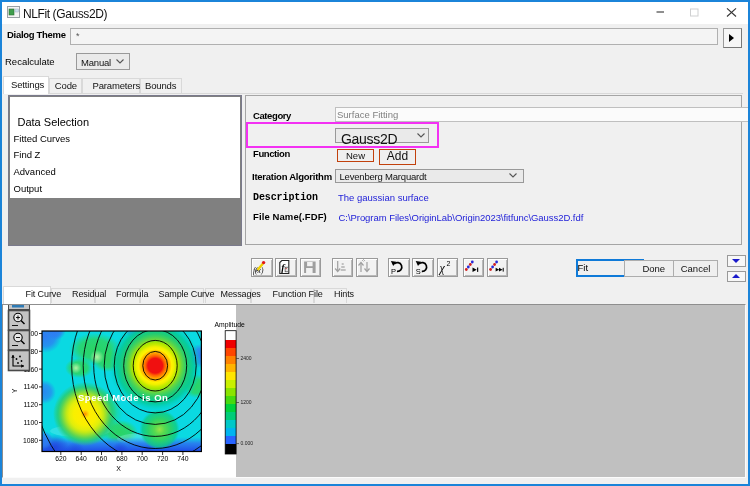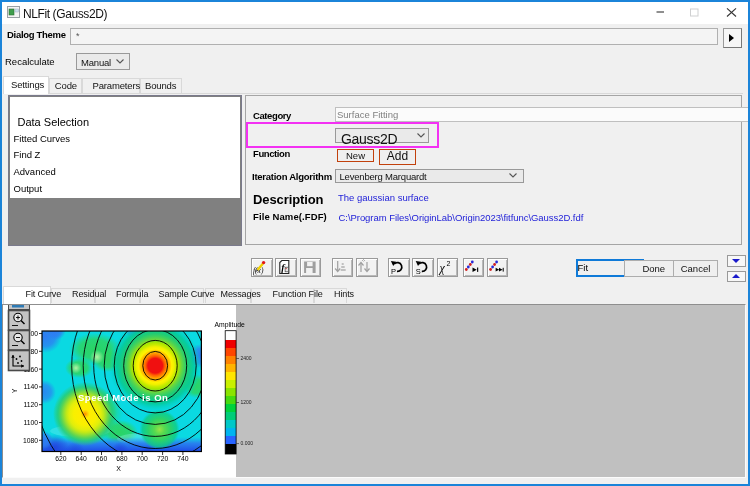--- a/index.html
+++ b/index.html
@@ -83,21 +83,21 @@
   </svg>
 <div class="abs" style="left:246px;top:121.5px;width:192.5px;height:26.5px;border:2.5px solid #f331f3;box-sizing:border-box;z-index:6;"></div>
 <div class="abs btn" style="left:337px;top:149px;width:37px;height:13px;line-height:12px;font-size:9.5px;">New</div>
 <div class="abs btn" style="left:379px;top:149px;width:37px;height:16px;line-height:12px;font-size:12px;">Add</div>
 <div class="abs blbl" style="left:252px;top:170.5px;font-size:9.5px;letter-spacing:-0.25px;">Iteration Algorithm</div>
 <div class="abs combo" style="left:335px;top:168.5px;width:188.5px;height:14px;"></div>
 <div class="abs ctext" style="left:339.5px;top:170.5px;font-size:9.5px;">Levenberg Marquardt</div>
 <svg class="chev" style="left:509px;top:173px;" viewBox="0 0 8 5">
     <path d="M0.5 0.5 L4 4 L7.5 0.5" fill="none" stroke="#555" stroke-width="1.1"></path>
   </svg>
-<div class="abs blbl" style="left:253px;top:191.5px;font-size:13px;letter-spacing:-0.1px;">Description</div>
+<div class="abs blbl" style="left:253px;top:191.5px;font-size:10px;letter-spacing:-0.1px;font-family:Liberation Mono, monospace;">Description</div>
 <div class="abs" style="left:338px;top:191.5px;font-size:9.5px;color:#2222d8;">The gaussian surface</div>
 <div class="abs blbl" style="left:253px;top:210.5px;font-size:9.5px;letter-spacing:0.1px;">File Name(.FDF)</div>
 <div class="abs" style="left:338.5px;top:212px;font-size:9.5px;color:#2222d8;letter-spacing:-0.05px;">C:\Program Files\OriginLab\Origin2023\fitfunc\Gauss2D.fdf</div>
 
 <div class="abs tbtn0" style="left:251px;top:258.3px;"></div>
 <style>
  .tbtn0{width:21.7px;height:19px;background:#f2f2f2;border:1px solid #9a9a9a;box-sizing:border-box;
         box-shadow:inset 1px 1px 0 #fff, inset -1px -1px 0 #b9b9b9;}
 </style>
 <div class="abs tbtn0" style="left:275.3px;top:258.3px;"></div>

